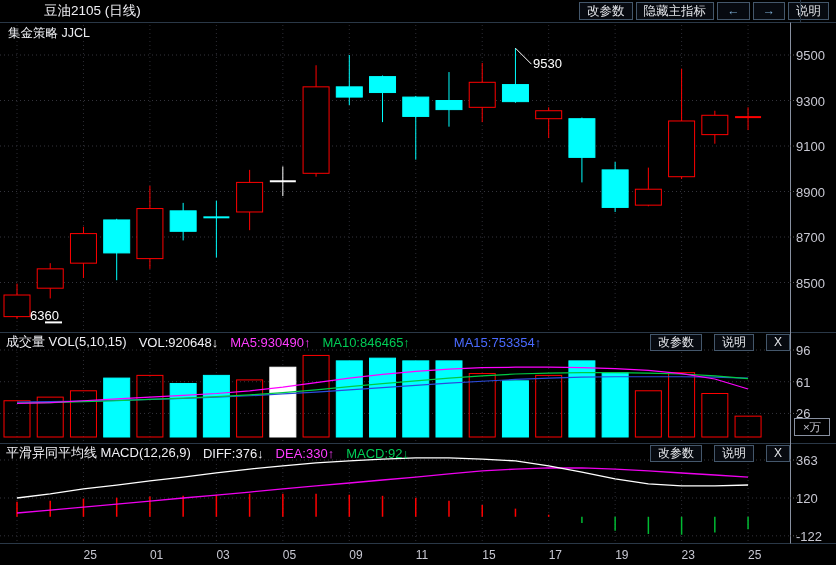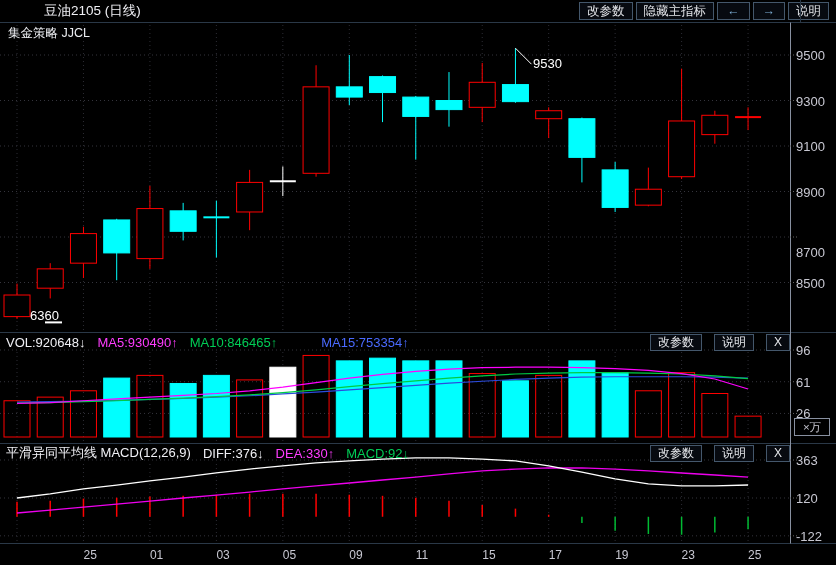--- a/index.html
+++ b/index.html
@@ -218,20 +218,21 @@
     </div>
   </div>
   <div class="vline"></div>
 
   <div class="subtitle">集金策略 JJCL</div>
 
   <div class="anno anno-high">9530</div>
   <div class="anno anno-low">6360</div>
 
   <div class="pane-header vol-header">
+    <span class="w">成交量 VOL(5,10,15)</span>
     <span class="w">VOL:920648↓</span>
     <span class="m">MA5:930490↑</span>
     <span class="g">MA10:846465↑</span>
     <span class="b">MA15:753354↑</span>
     <span class="spacer"></span>
     <button class="pbtn">改参数</button>
     <button class="pbtn">说明</button>
     <button class="pbtn">X</button>
   </div>
 
@@ -244,21 +245,21 @@
     <button class="pbtn">改参数</button>
     <button class="pbtn">说明</button>
     <button class="pbtn">X</button>
   </div>
 
   <div id="price-axis">
       <span class="axlbl" style="top: 55px;">9500</span>
       <span class="axlbl" style="top: 100.5px;">9300</span>
       <span class="axlbl" style="top: 146px;">9100</span>
       <span class="axlbl" style="top: 191.5px;">8900</span>
-      <span class="axlbl" style="top: 252px;">8700</span>
+      <span class="axlbl" style="top: 237px;">8700</span>
       <span class="axlbl" style="top: 282.5px;">8500</span>
     </div>
   <div id="vol-axis">
       <span class="axlbl" style="top: 350px; text-align: center;">96</span>
       <span class="axlbl" style="top: 381.719px;">61</span>
       <span class="axlbl" style="top: 413.438px;">26</span>
     </div>
   <div id="macd-axis">
       <span class="axlbl" style="top: 460px;">363</span>
       <span class="axlbl" style="top: 498px;">120</span>

